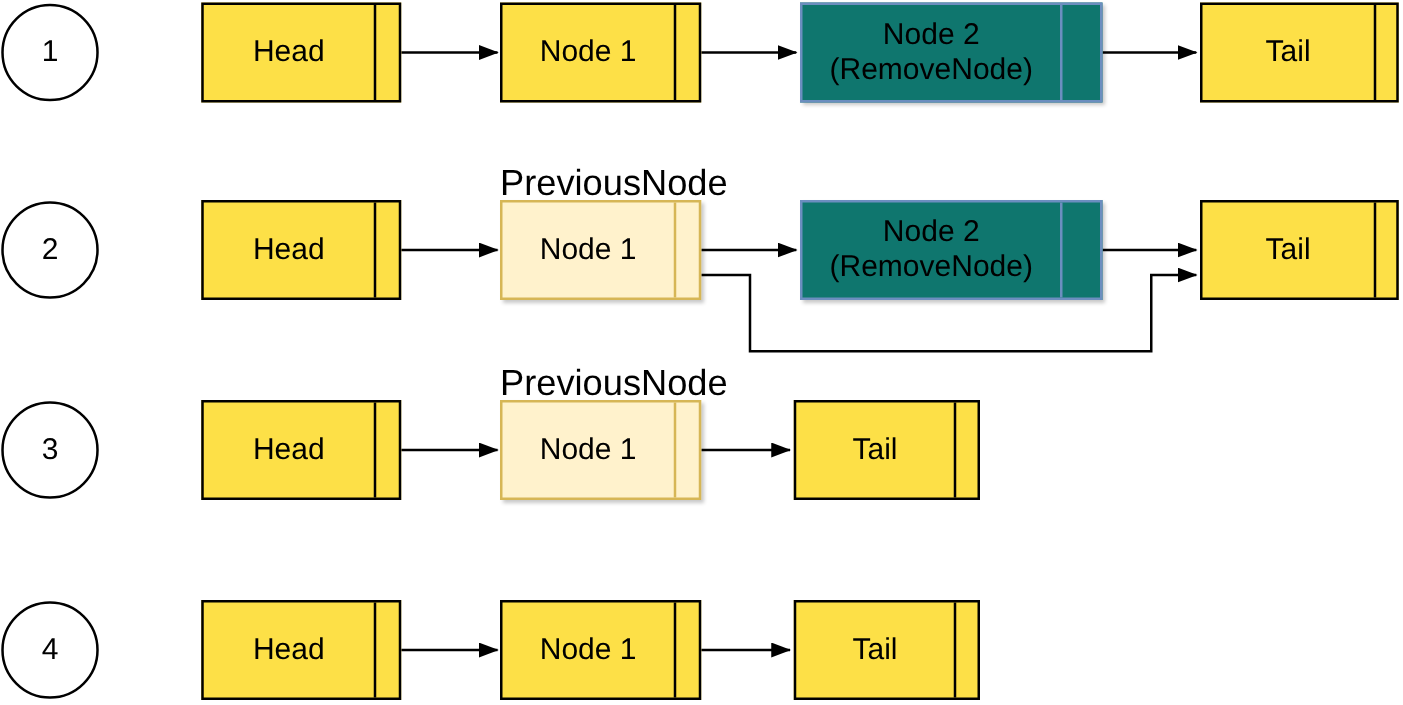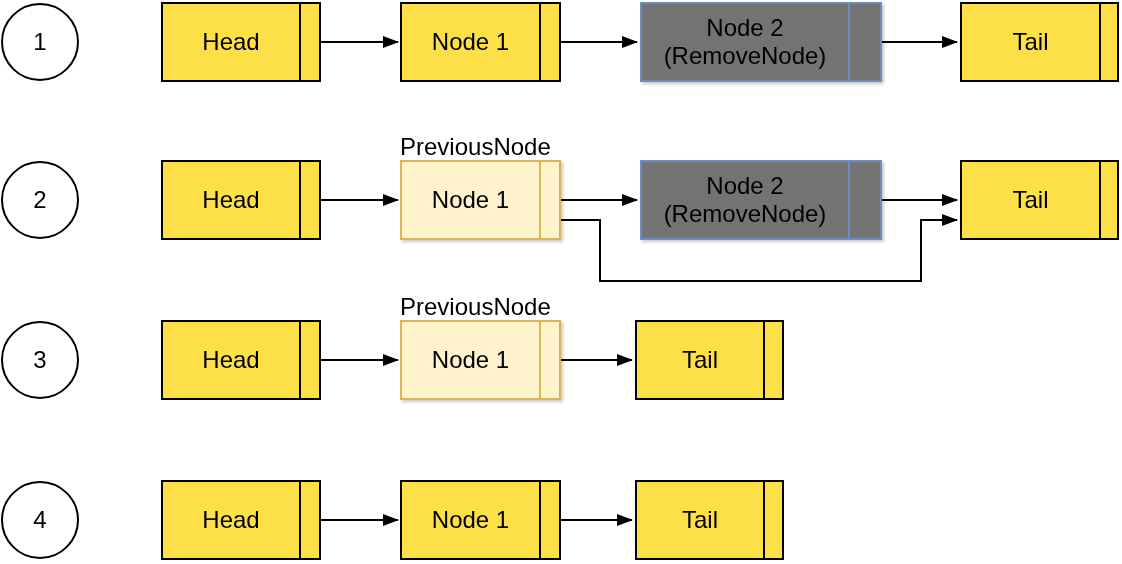--- a/index.html
+++ b/index.html
@@ -28,27 +28,27 @@
   }
   .node .lbl{
     position:absolute;left:0;top:0;bottom:0;right:var(--port,20px);
     display:flex;flex-direction:column;align-items:center;justify-content:center;
     text-align:center;line-height:1.15;white-space:nowrap;
   }
   .node .port{
     position:absolute;top:0;bottom:0;right:0;width:var(--port,20px);
     border-left:2px solid #000000;box-sizing:border-box;
   }
-  .node.blue{background:#737373;border-color:#6c8ebf;box-shadow:2px 2px 3px rgba(0,0,0,0.22);}
+  .node.blue{background:#0f766e;border-color:#6c8ebf;box-shadow:2px 2px 3px rgba(0,0,0,0.22);}
   .node.blue .port{border-left-color:#6c8ebf;}
   .node.yellow{background:#fff2cc;border-color:#d6b656;box-shadow:2px 2px 3px rgba(0,0,0,0.22);}
   .node.yellow .port{border-left-color:#d6b656;}
   .annot{
-    position:absolute;height:22px;font-size:24px;line-height:22px;
-    text-align:left;white-space:nowrap;
+    position:absolute;height:22px;font-size:29px;line-height:22px;
+    text-align:center;white-space:nowrap;
   }
 </style>
 </head>
 <body>
 
 <div class="canvas">
 
   <svg class="wires" viewBox="0 0 1122 564" xmlns="http://www.w3.org/2000/svg">
     <defs>
       <marker id="arrow" markerUnits="userSpaceOnUse" markerWidth="16" markerHeight="12" viewBox="0 0 16 12" refX="15" refY="6" orient="auto">

